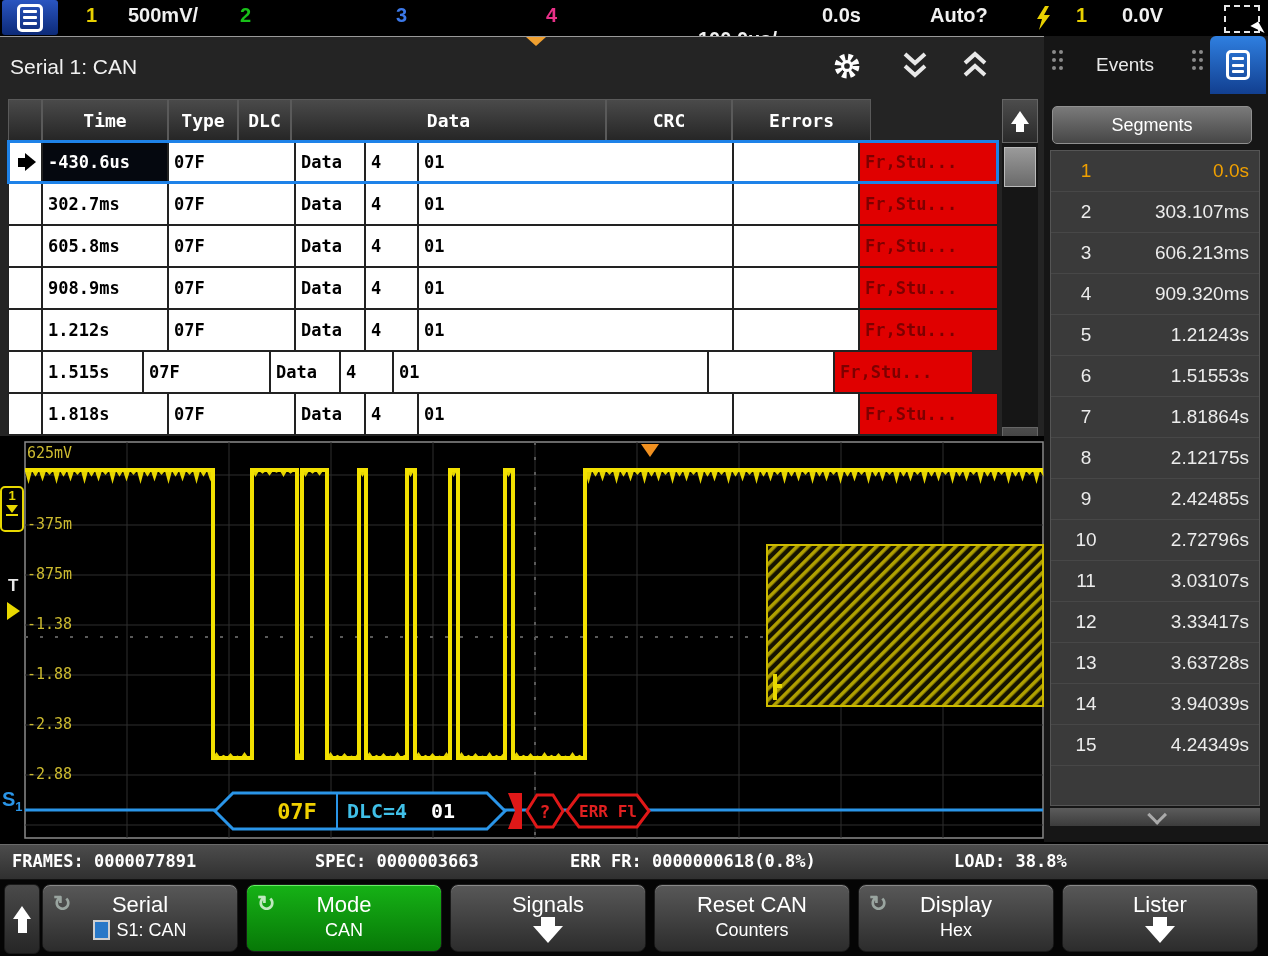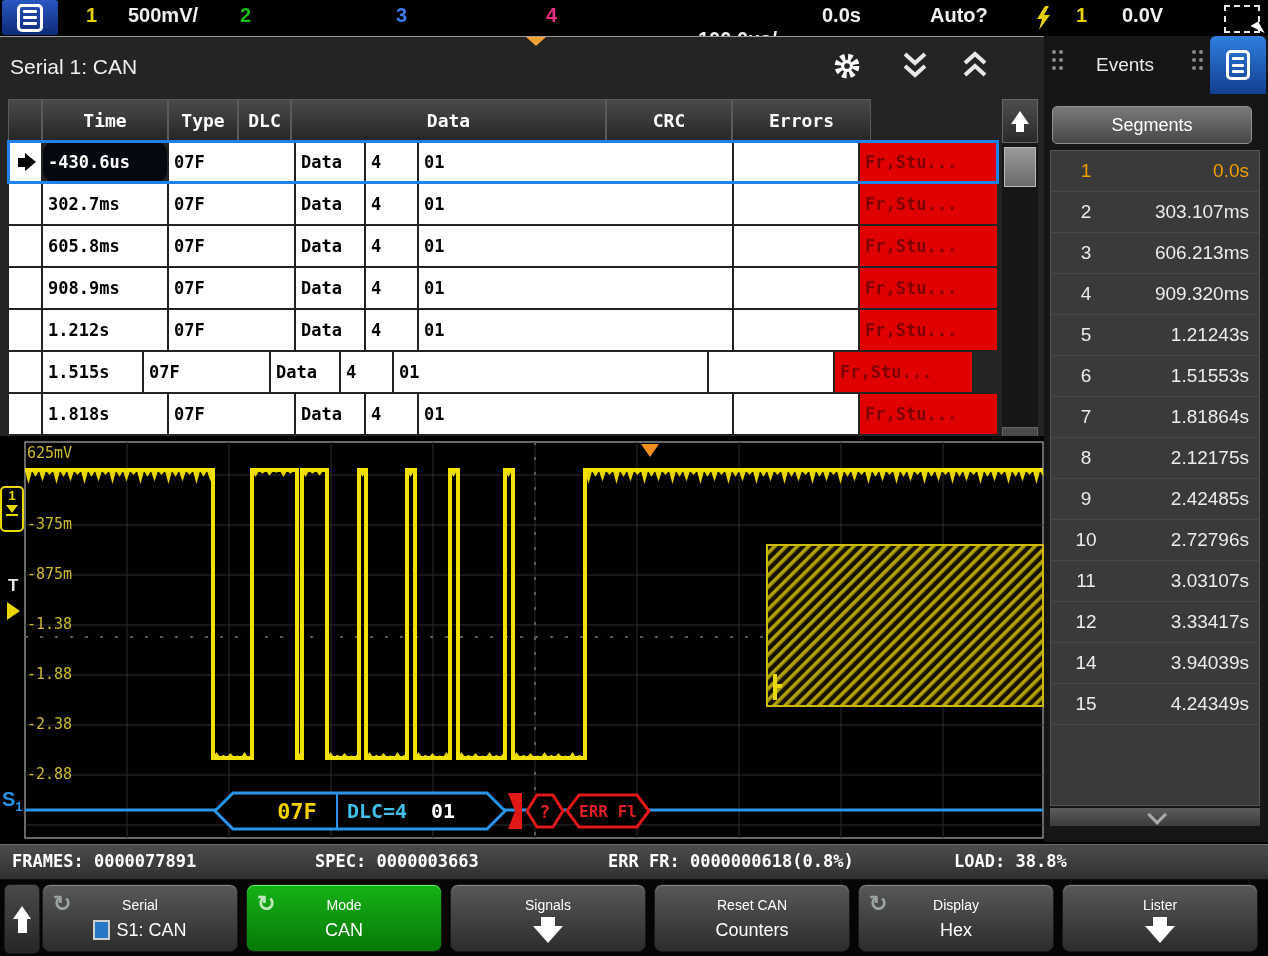--- a/index.html
+++ b/index.html
@@ -107,21 +107,21 @@
   .st-item{position:absolute;top:6px;color:#fff;font-family:"DejaVu Sans Mono",monospace;
            font-size:17px;font-weight:bold;}
 
   
   #softkeys{left:0;top:880px;width:1268px;height:76px;background:#050505;}
   .softkey{position:absolute;top:4px;height:68px;border-radius:8px;box-sizing:border-box;
            background:linear-gradient(#585858,#2c2c2c);border:1px solid #1a1a1a;
            box-shadow:inset 0 1px 0 #888;display:flex;flex-direction:column;
            align-items:center;justify-content:center;color:#fff;}
   .softkey.green{background:linear-gradient(#16b216,#077807);box-shadow:inset 0 1px 0 #6e6;}
-  .sk-l1{font-size:14px;line-height:24px;}
+  .sk-l1{font-size:22px;line-height:24px;}
   .sk-l2{font-size:18px;line-height:26px;display:flex;align-items:center;gap:6px;}
   .cycle{position:absolute;left:10px;top:6px;font-size:22px;color:#9aa5a0;font-weight:bold;}
   .green .cycle{color:#bfe8bf;}
   .blue-sq{width:13px;height:16px;background:#2878c8;border:2px solid #cfcfcf;}
   .tri-down-big{width:0;height:0;border-left:15px solid transparent;border-right:15px solid transparent;
                 border-top:17px solid #fff;}
   .stem-big{width:14px;height:9px;background:#fff;}
   .back-btn{position:absolute;left:4px;top:4px;width:34px;height:68px;border-radius:6px;
             background:linear-gradient(#4a4a4a,#262626);border:1px solid #1a1a1a;
             display:flex;flex-direction:column;align-items:center;justify-content:center;}
@@ -192,21 +192,21 @@
 
   <div id="lister-rows">
 
       <div class="lrow selected">
         <div class="cell" style="width:34px;justify-content:center;padding-left:0;">
           <span class="row-marker-arrow">
             <span class="arr-stem"></span>
             <span class="arr-head"></span>
           </span>
         </div>
-        <div class="cell c-time" style="width:126px;border-radius:12px;">-430.6us</div>
+        <div class="cell c-time" style="width:126px;">-430.6us</div>
         <div class="cell" style="width:127px;">07F</div>
         <div class="cell" style="width:70px;">Data</div>
         <div class="cell" style="width:53px;">4</div>
         <div class="cell" style="width:315px;">01</div>
         <div class="cell" style="width:126px;"></div>
         <div class="cell c-err" style="width:139px;">Fr,Stu...</div>
       </div>
 
       <div class="lrow">
         <div class="cell" style="width:34px;justify-content:center;padding-left:0;">
@@ -464,20 +464,24 @@
       <div class="seg-row">
         <span class="idx">11</span>
         <span class="val">3.03107s</span>
       </div>
 
       <div class="seg-row">
         <span class="idx">12</span>
         <span class="val">3.33417s</span>
       </div>
 
+      <div class="seg-row">
+        <span class="idx">13</span>
+        <span class="val">3.63728s</span>
+      </div>
 
       <div class="seg-row">
         <span class="idx">14</span>
         <span class="val">3.94039s</span>
       </div>
 
       <div class="seg-row">
         <span class="idx">15</span>
         <span class="val">4.24349s</span>
       </div>
@@ -486,21 +490,21 @@
   </div>
 
   <div class="seg-scroll">
     <div class="chev-down"></div>
   </div>
 </div>
 
 <div id="statusbar" class="abs">
   <span class="st-item" style="left:12px;"><span>FRAMES:</span> <span>0000077891</span></span>
   <span class="st-item" style="left:315px;"><span>SPEC:</span> <span>0000003663</span></span>
-  <span class="st-item" style="left:608px;"><span>ERR FR:</span> <span>0000000618(0.8%)</span></span>
+  <span class="st-item" style="left:570px;"><span>ERR FR:</span> <span>0000000618(0.8%)</span></span>
   <span class="st-item" style="left:954px;"><span>LOAD:</span> <span>38.8%</span></span>
 </div>
 
 <div id="softkeys" class="abs">
   <div class="back-btn">
     <div class="tri-up"></div>
       <div class="stem-v"></div>
   </div>
 
   <div class="softkey" style="left:42px;width:196px;">

